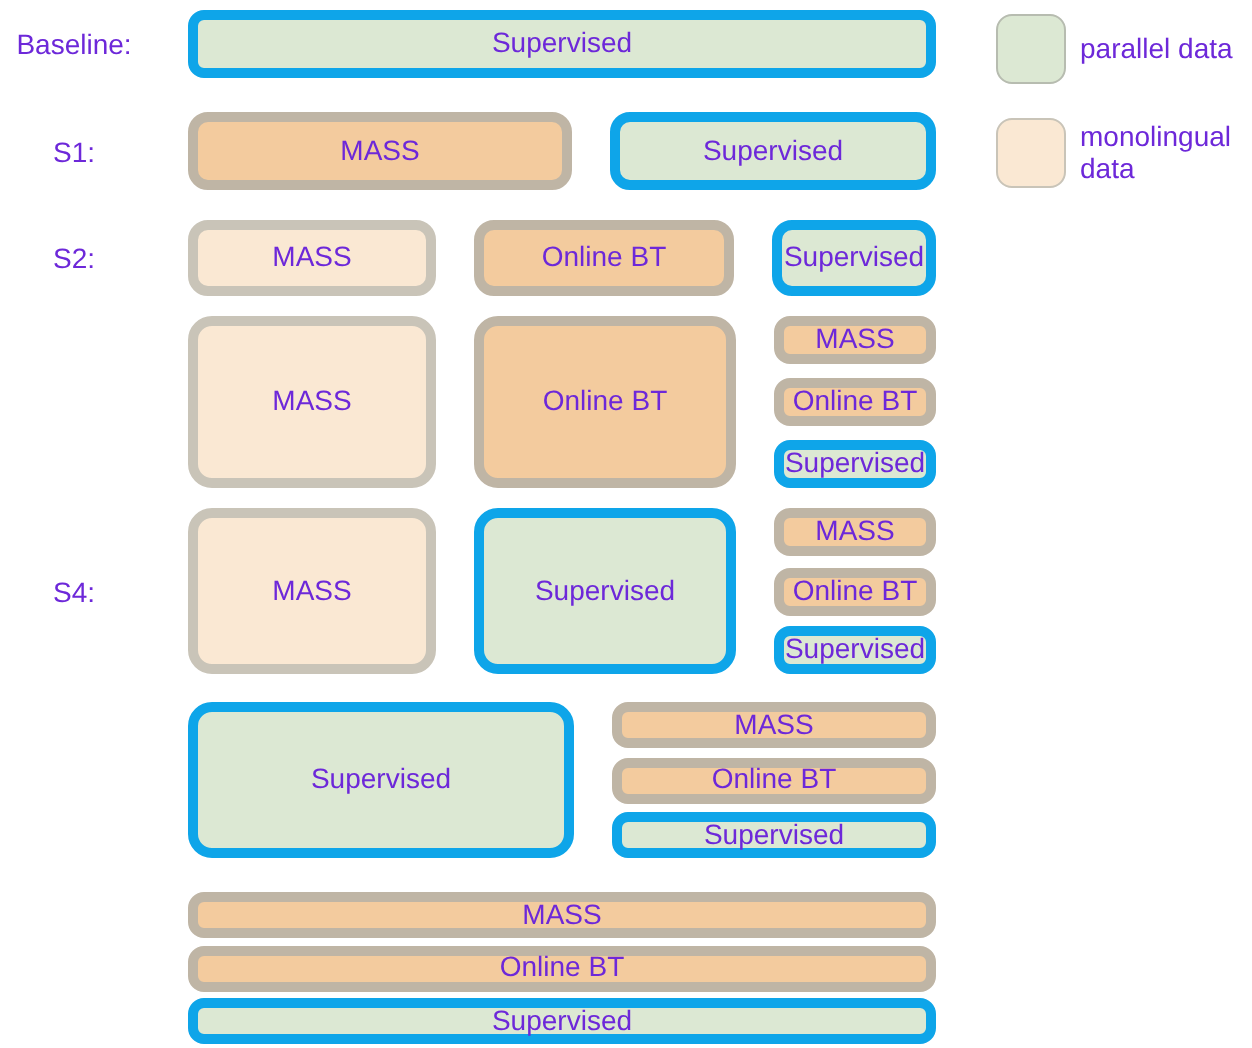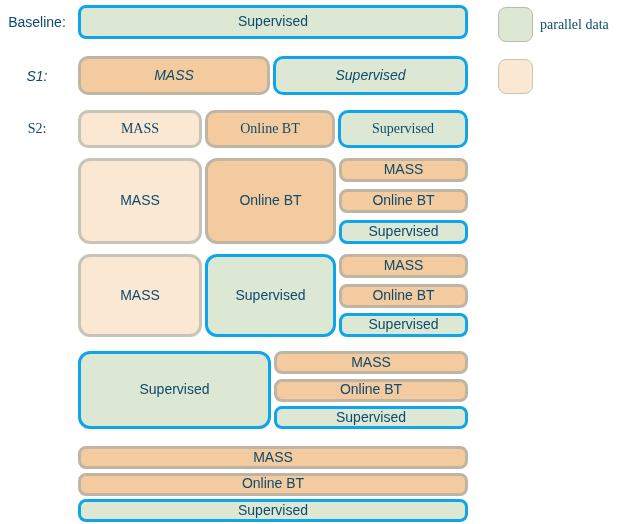--- a/index.html
+++ b/index.html
@@ -1,36 +1,36 @@
 <!DOCTYPE html>
 <html><head>
 <meta charset="utf-8">
 <style>
   html,body { margin:0; padding:0; background:#ffffff; }
   .figure {
     position:relative; width:626px; height:524px;
     background:#ffffff; overflow:hidden;
     font-family:"Liberation Sans", sans-serif;
-    color:#0c4a6e; font-size:14px;
+    color:#6d28d9; font-size:14px;
   }
   .row { position:absolute; left:0; width:626px; }
   .rowlabel {
     position:absolute; left:0; top:0; bottom:0; width:74px;
     display:flex; align-items:center; justify-content:center;
     white-space:nowrap;
   }
   .content {
     position:absolute; left:78px; top:0; bottom:0; width:390px;
     display:flex; gap:3px;
   }
   .box {
     box-sizing:border-box;
-    border:3px solid #0ea5e9;
+    border:5px solid #0ea5e9;
     display:flex; align-items:center; justify-content:center;
-    line-height:1.1;
+    line-height:1.1;margin-left:16px;
   }
   .b-green  { background:#dce8d3; }
   .b-cream  { background:#fae8d3; border-color:#c9c4b8; }
   .b-orange { background:#f3cb9e; border-color:#bfb5a5; }
   .grow { flex:1 1 auto; }
   .r8  { border-radius:8px; }
   .r10 { border-radius:10px; }
   .r12 { border-radius:12px; }
   .w124 { flex:0 0 124px; }
   .w130 { flex:0 0 130px; }
@@ -42,29 +42,29 @@
     display:flex; flex-direction:column; justify-content:space-between;
   }
   .sbox { height:24px; border-radius:8px; }
   .sbox23 { height:23px; border-radius:8px; }
   .stack-full {
     position:absolute; left:78px; top:0; bottom:0; width:390px;
     display:flex; flex-direction:column; justify-content:space-between;
   }
   
   .r-baseline { top:5px;   height:34px; }
-  .r-s1       { top:56px;  height:39px;font-style:italic; }
-  .r-s2       { top:110px; height:38px;font-family:Liberation Serif, serif; }
+  .r-s1       { top:56px;  height:39px; }
+  .r-s2       { top:110px; height:38px; }
   .r-s3       { top:158px; height:86px; }
   .r-s4       { top:254px; height:83px; }
   .r-s5       { top:351px; height:78px; }
   .r-s6       { top:446px; height:76px; }
   
   .legend { position:absolute; left:498px; top:7px; width:126px; }
-  .legend-item { display:flex; align-items:center; margin-bottom:17px;font-family:Liberation Serif, serif; }
+  .legend-item { display:flex; align-items:center; margin-bottom:17px; }
   .swatch {
     box-sizing:border-box; width:35px; height:35px; border-radius:8px;
     border:1px solid #b7bcb0; flex:0 0 35px;
   }
   .swatch.cream { background:#fae8d3; border-color:#c9c4b8; }
   .swatch.green { background:#dce8d3; }
   .legend-label { margin-left:7px; width:84px; line-height:1.08; }
 </style>
 </head>
 <body>
@@ -101,20 +101,21 @@
       <div class="box b-orange w131 r12">Online BT</div>
       <div class="stack">
         <div class="box b-orange sbox">MASS</div>
         <div class="box b-orange sbox">Online BT</div>
         <div class="box b-green sbox">Supervised</div>
       </div>
     </div>
   </div>
 
   <div class="row r-s4">
+    <div class="rowlabel">S4:</div>
     <div class="content">
       <div class="box b-cream w124 r12">MASS</div>
       <div class="box b-green w131 r12">Supervised</div>
       <div class="stack">
         <div class="box b-orange sbox">MASS</div>
         <div class="box b-orange sbox">Online BT</div>
         <div class="box b-green sbox">Supervised</div>
       </div>
     </div>
   </div>
@@ -138,16 +139,17 @@
     </div>
   </div>
 
   <div class="legend">
     <div class="legend-item">
       <div class="swatch green"></div>
       <div class="legend-label">parallel data</div>
     </div>
     <div class="legend-item">
       <div class="swatch cream"></div>
+      <div class="legend-label">monolingual data</div>
     </div>
   </div>
 
 </div>
 
 </body></html>

